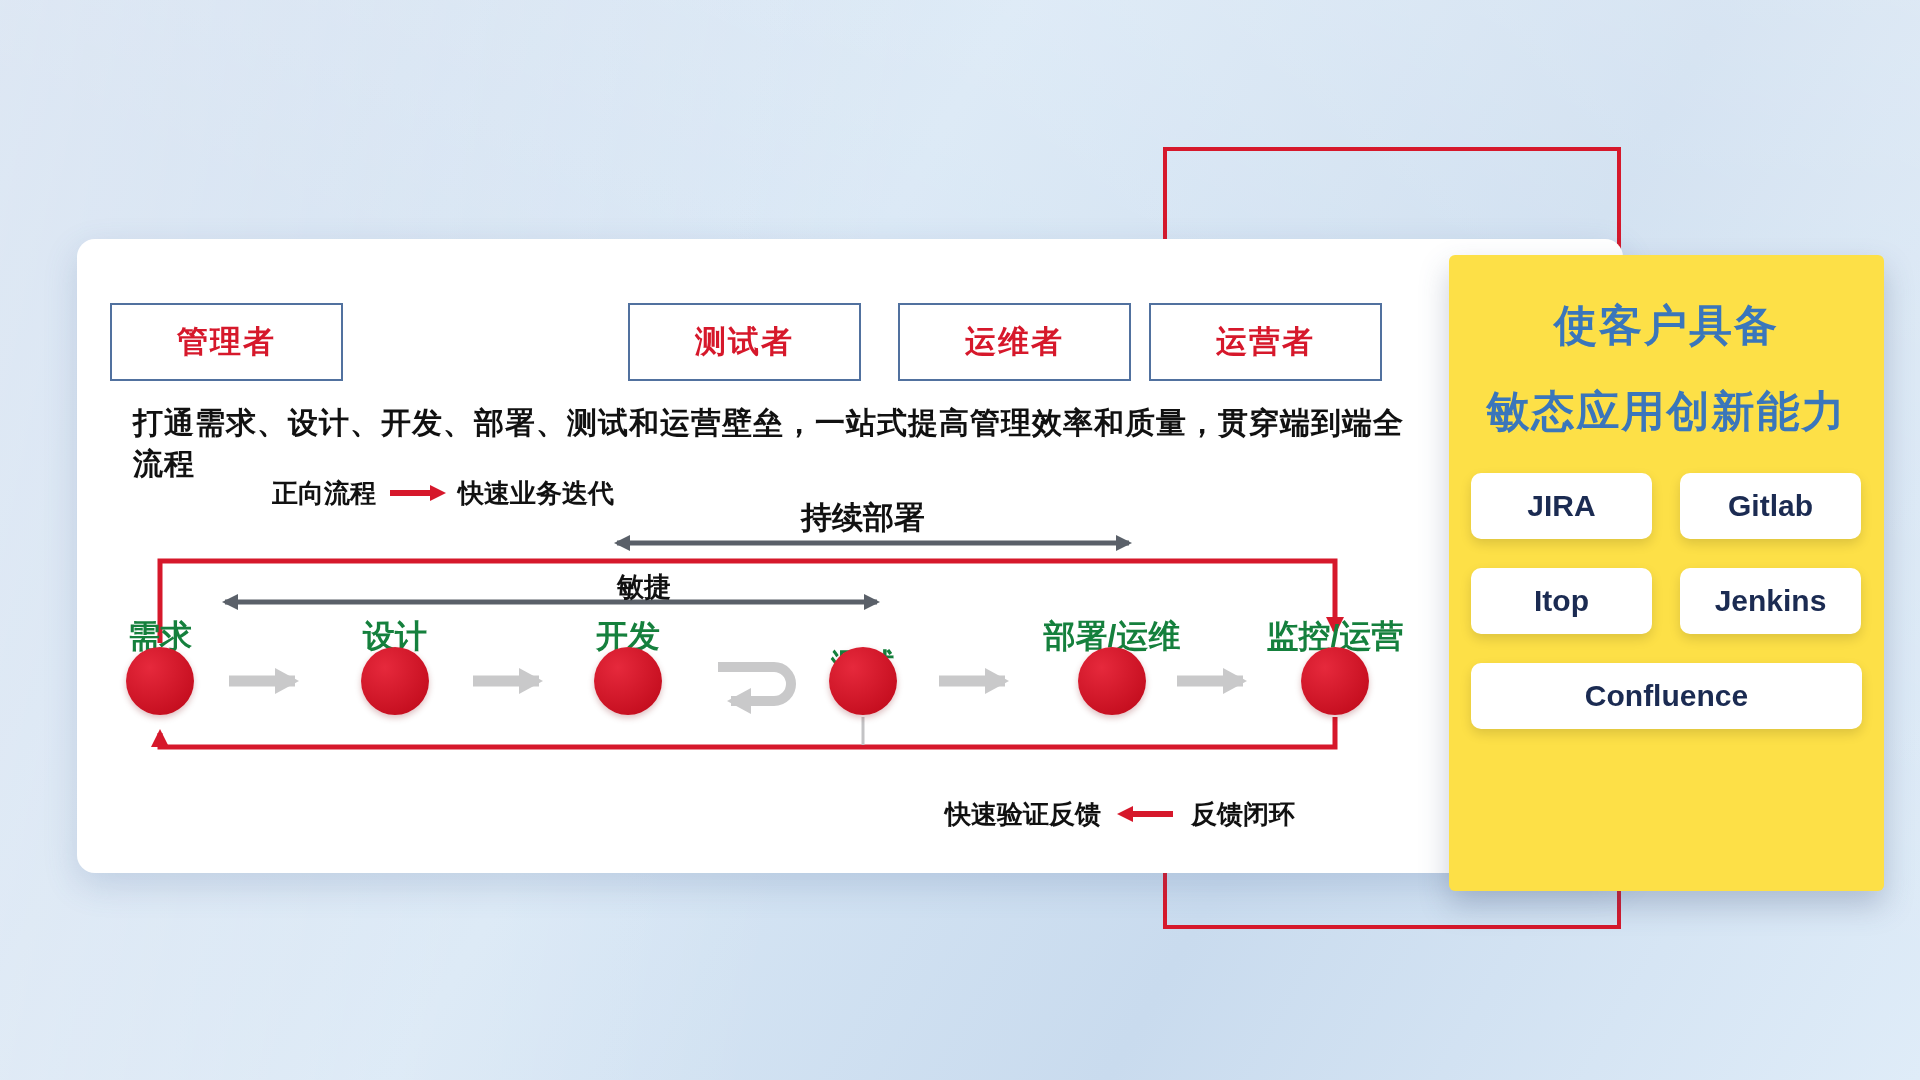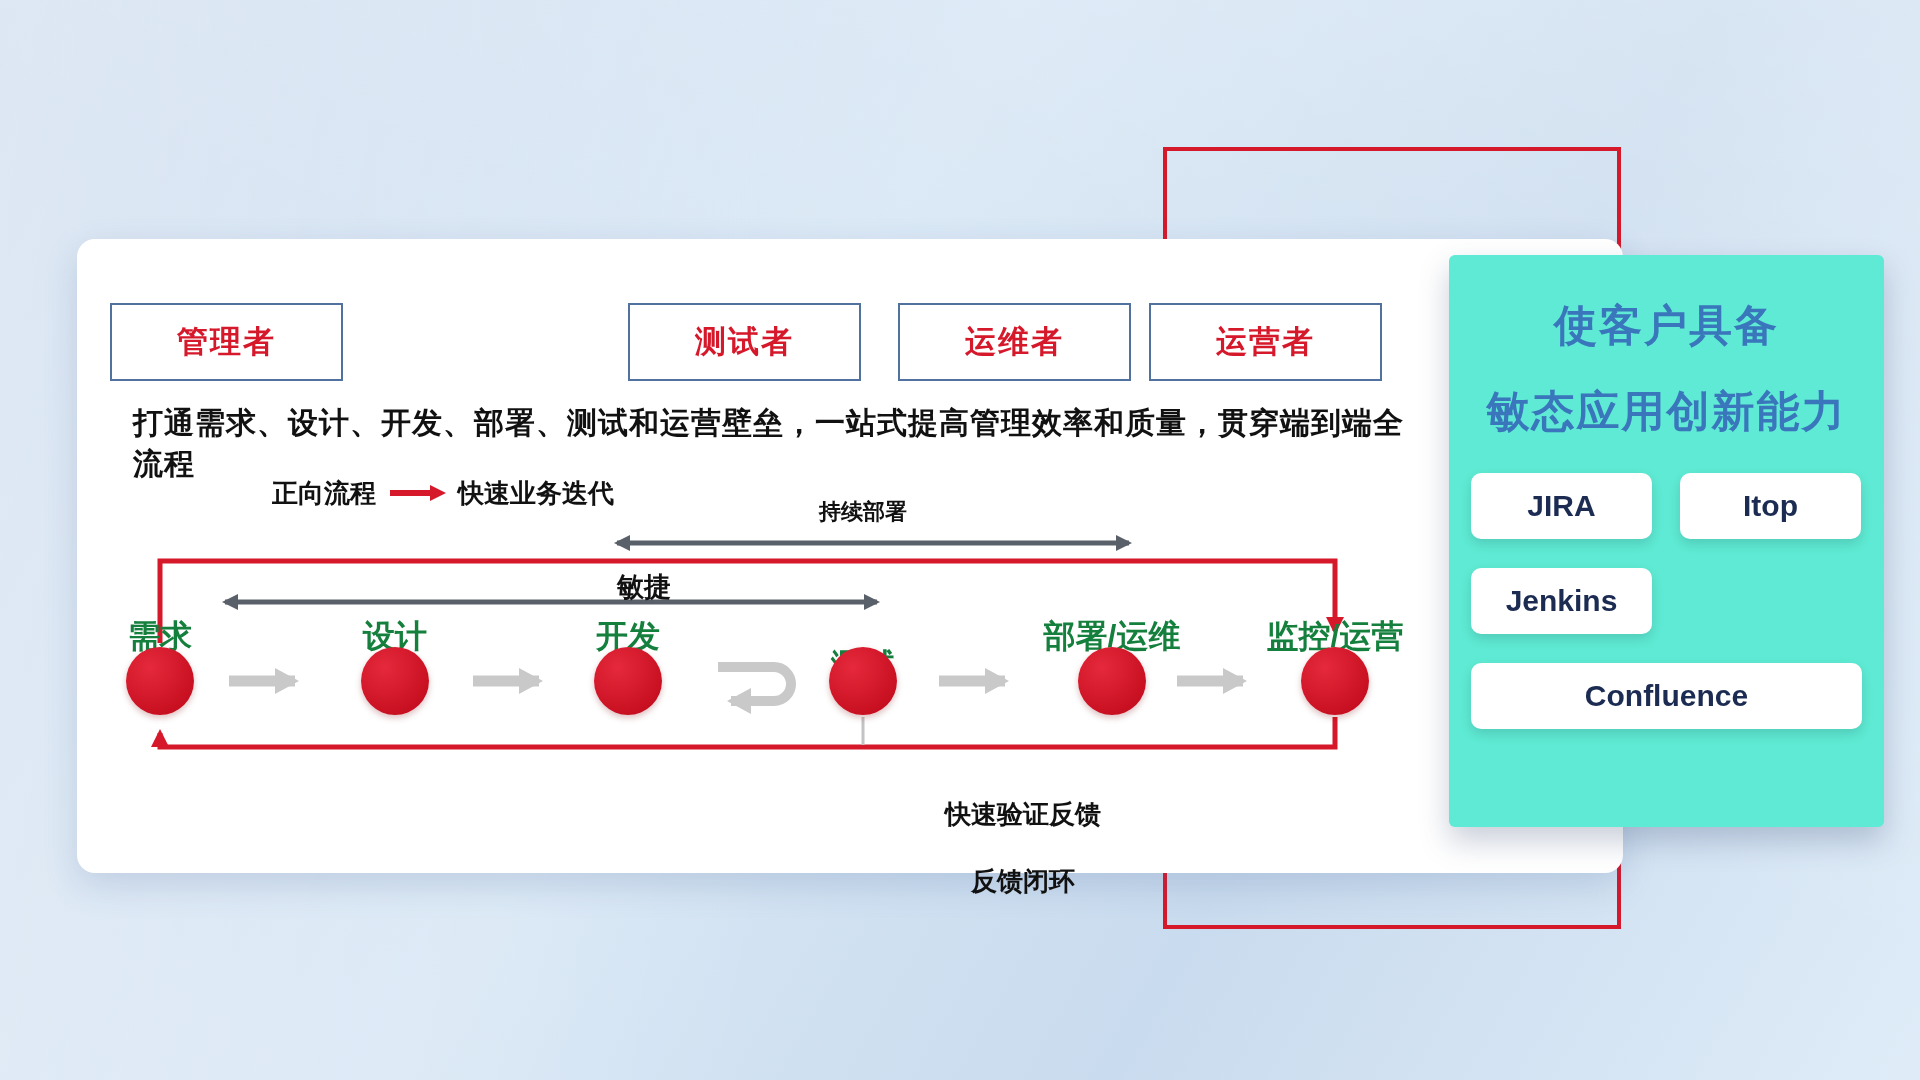--- a/index.html
+++ b/index.html
@@ -41,44 +41,44 @@
     font-size: 30px; font-weight: 700; color: #111; letter-spacing: 1px;
   }
 
   .legend-forward {
     left: 195px; top: 238px; height: 32px;
     display: flex; align-items: center; gap: 12px;
   }
   .legend-forward span, .legend-feedback span { position: static; font-size: 26px; font-weight: 700; color: #111; }
   .legend-forward svg, .legend-feedback svg { position: static; display: block; }
 
-  .lbl-cd { left: 686px; top: 258px; width: 200px; text-align: center; font-size: 22px; font-weight: 700; color: #111; }
+  .lbl-cd { left: 686px; top: 258px; width: 200px; text-align: center; font-size: 31px; font-weight: 700; color: #111; }
   .lbl-agile { left: 394px; top: 330px; width: 200px; text-align: right; font-size: 27px; font-weight: 700; color: #111; }
 
   .node-label { top: 376px; width: 200px; text-align: center; font-size: 32px; font-weight: 600; color: #15803d; }
   .nl0 { left: -17px; } .nl1 { left: 218px; } .nl2 { left: 451px; } .nl3 { left: 686px; margin-top: 29px; } .nl4 { left: 935px; } .nl5 { left: 1158px; }
 
   .node-circle {
     top: 408px; width: 68px; height: 68px; border-radius: 50%;
     background: radial-gradient(circle at 35% 30%, #e6293c, #c50e1f 78%);
     box-shadow: 0 3px 6px rgba(120,0,10,0.25);
   }
   .nc0 { left: 49px; } .nc1 { left: 284px; } .nc2 { left: 517px; } .nc3 { left: 752px; } .nc4 { left: 1001px; } .nc5 { left: 1224px; }
 
   .legend-feedback {
     left: 868px; top: 558px; height: 34px;
-    display: flex; align-items: center; gap: 16px; flex-direction: column;
+    display: flex; align-items: center; gap: 16px;
   }
 
   #diagram-svg { left: 0; top: 0; }
 
   
   .panel {
-    position: absolute; left: 1449px; top: 255px; width: 435px; height: 572px;
-    background: #5eead4; border-radius: 6px;
+    position: absolute; left: 1449px; top: 255px; width: 435px; height: 636px;
+    background: #fde047; border-radius: 6px;
     box-shadow: 0 14px 30px rgba(60,80,120,0.28);
     z-index: 2;
   }
   .panel-title { text-align: center; color: #3a76bb; font-weight: 700; font-size: 43px; letter-spacing: 2px; }
   .pt1 { margin-top: 42px; }
   .pt2 { margin-top: 28px; }
   .tools { position: absolute; left: 22px; top: 218px; width: 391px; display: flex; flex-wrap: wrap; gap: 29px 28px; }
   .tool-btn {
     height: 66px; background: #ffffff; border-radius: 10px;
     box-shadow: 0 5px 12px rgba(0,0,0,0.13);
@@ -175,17 +175,18 @@
     </svg>
     <span>反馈闭环</span>
   </div>
 </div>
 
 <div class="panel">
   <div class="panel-title pt1">使客户具备</div>
   <div class="panel-title pt2">敏态应用创新能力</div>
   <div class="tools">
     <div class="tool-btn tool-half">JIRA</div>
+    <div class="tool-btn tool-half">Gitlab</div>
     <div class="tool-btn tool-half">Itop</div>
     <div class="tool-btn tool-half">Jenkins</div>
     <div class="tool-btn tool-full">Confluence</div>
   </div>
 </div>
 
 </body></html>

